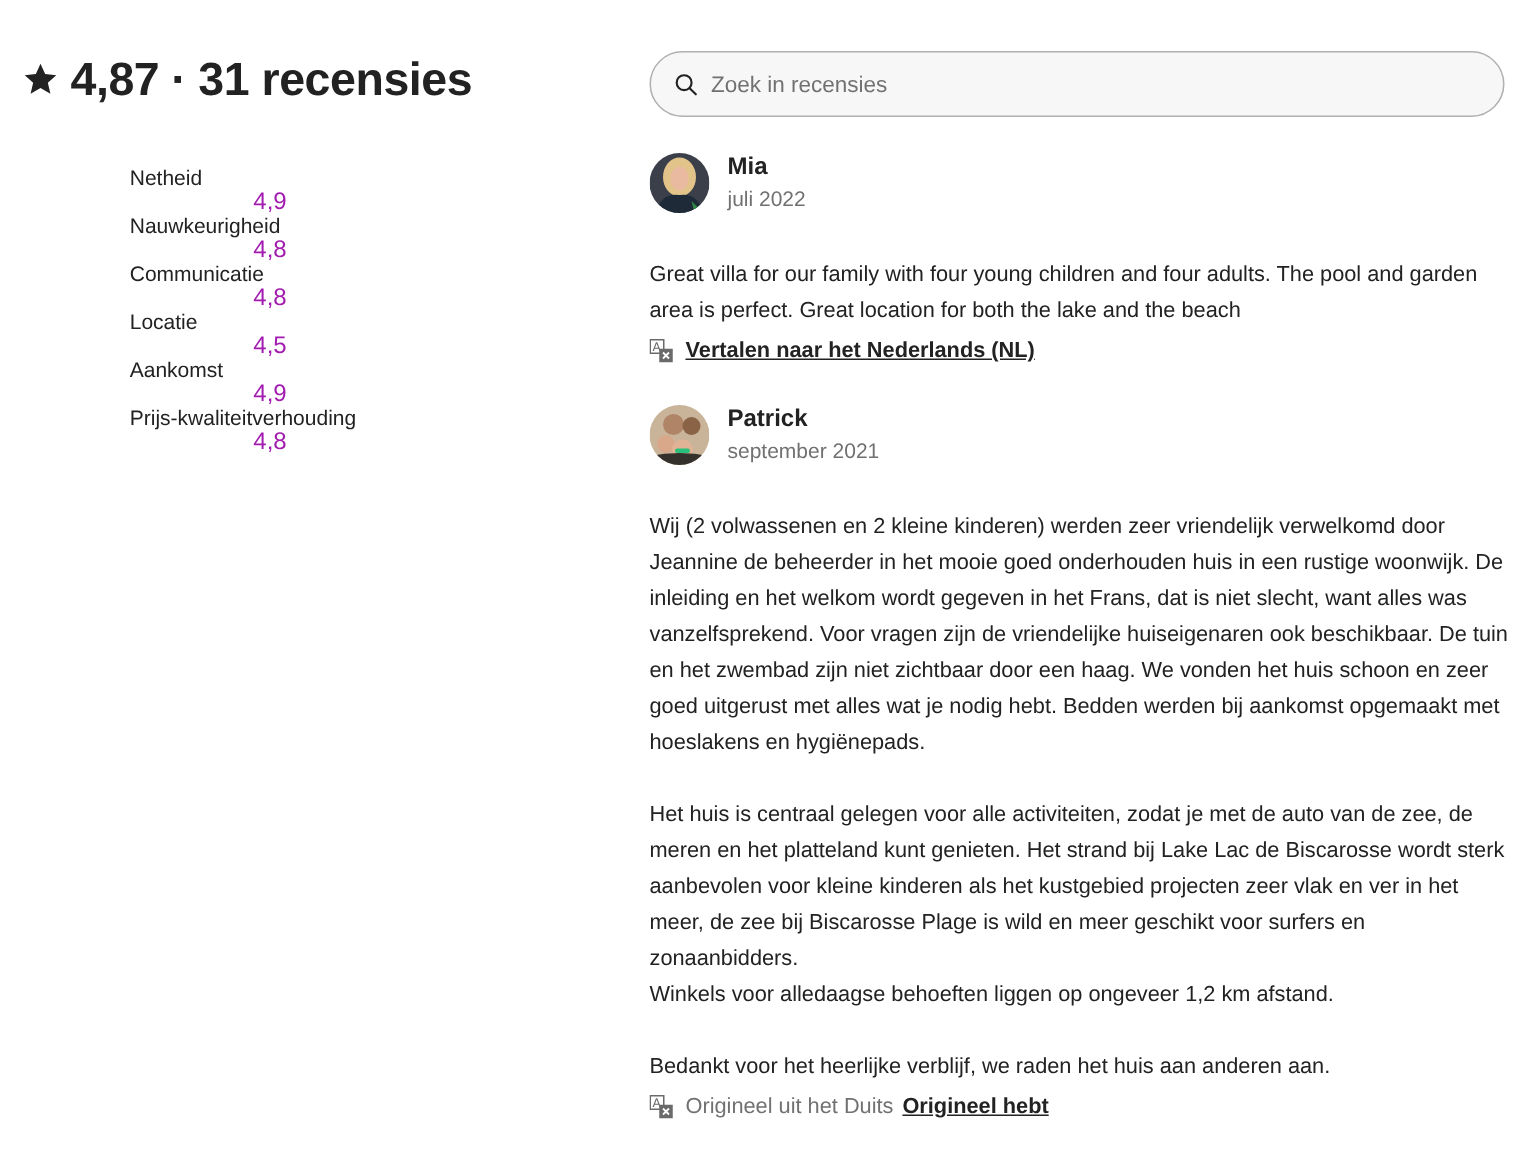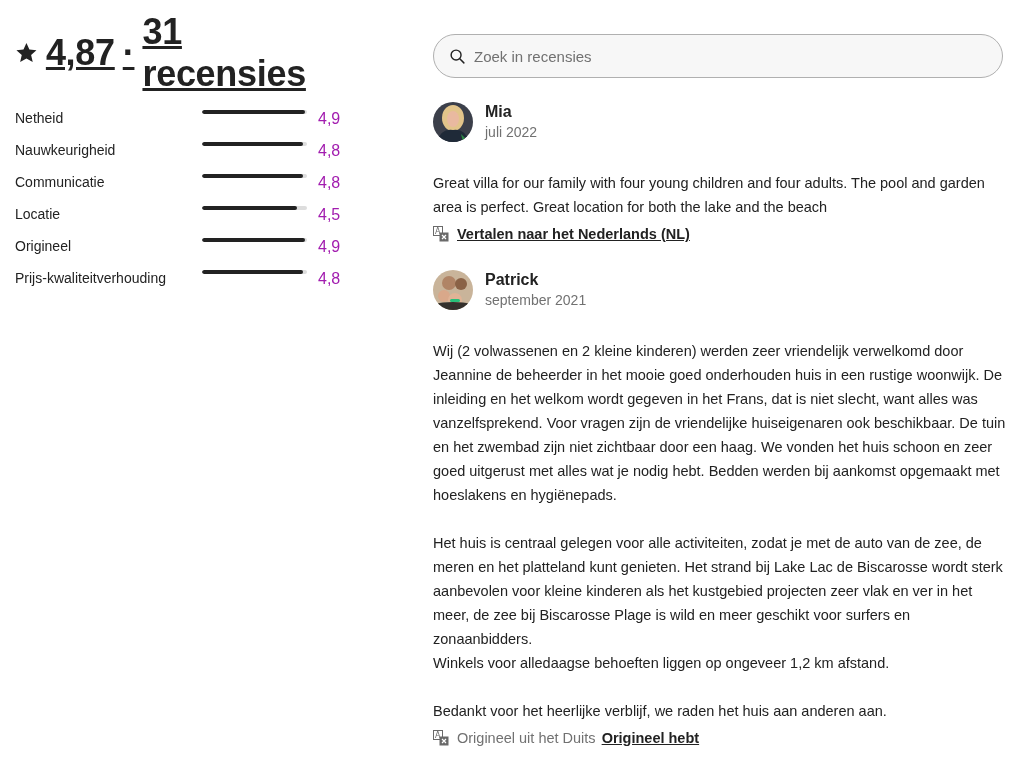--- a/index.html
+++ b/index.html
@@ -8,29 +8,30 @@
       background: #ffffff;
       font-family: "Liberation Sans", "DejaVu Sans", sans-serif;
       color: #222222;
     }
     .page { position: relative; width: 1024px; height: 769px; }
 
     
     .summary { position: absolute; left: 15px; top: 32px; width: 330px; }
     .summary-title {
       display: flex; align-items: center;
-      font-size: 36px; font-weight: 700; letter-spacing: -0.3px;
-      color: #222222; height: 42px; text-decoration: underline;
+      font-size: 31px; font-weight: 700; letter-spacing: -0.3px;
+      color: #222222; height: 42px;
     }
     .summary-title .star { width: 24px; height: 24px; margin-right: 8px; }
     .summary-title .dot { margin: 0 8px; }
     .ratings { position: absolute; left: 15px; top: 110px; width: 330px; }
     .rating-row {
-      display: flex; align-items: flex-start; height: 32px;
+      display: flex; align-items: center; height: 32px;
       font-size: 14px;
+      flex-direction: column;
     }
     .rating-label { width: 187px; color: #222222; }
     .rating-bar {
       width: 105px; height: 4px; background: #dddddd; border-radius: 2px;
       overflow: hidden; margin-right: 11px;
     }
     .rating-fill { height: 100%; background: #222222; border-radius: 2px; }
     .rating-value { font-size: 16px; font-weight: 400; color: #a21caf; }
 
     
@@ -106,21 +107,21 @@
       <span class="rating-value">4,8</span>
     </div>
     <div class="rating-row">
       <span class="rating-label">Locatie</span>
       <div class="rating-bar">
           <div class="rating-fill" style="width:90%"></div>
         </div>
       <span class="rating-value">4,5</span>
     </div>
     <div class="rating-row">
-      <span class="rating-label">Origineel</span>
+      <span class="rating-label">Aankomst</span>
       <div class="rating-bar">
           <div class="rating-fill" style="width:98%"></div>
         </div>
       <span class="rating-value">4,9</span>
     </div>
     <div class="rating-row">
       <span class="rating-label">Prijs-kwaliteitverhouding</span>
       <div class="rating-bar">
           <div class="rating-fill" style="width:96%"></div>
         </div>

